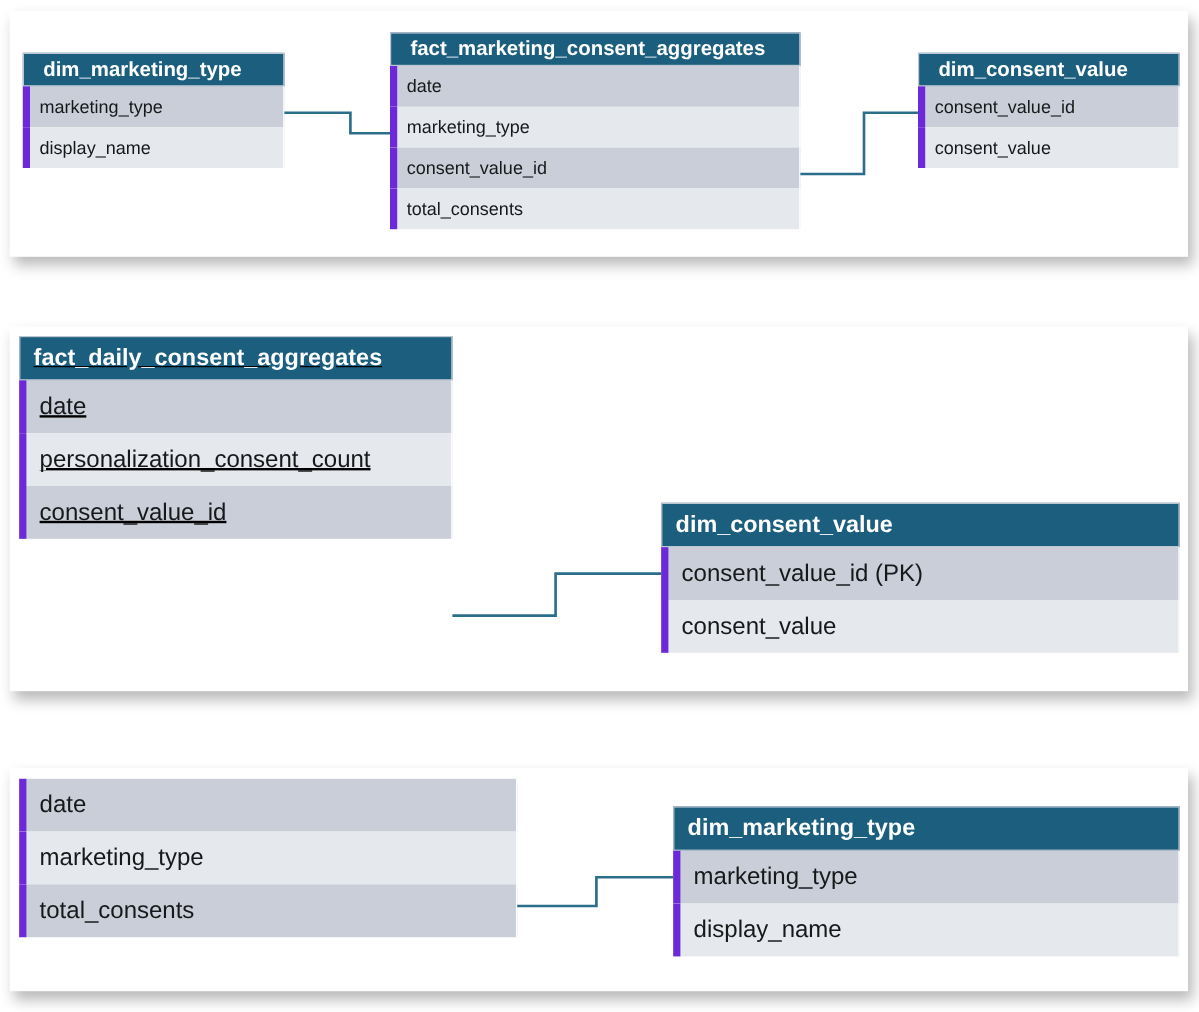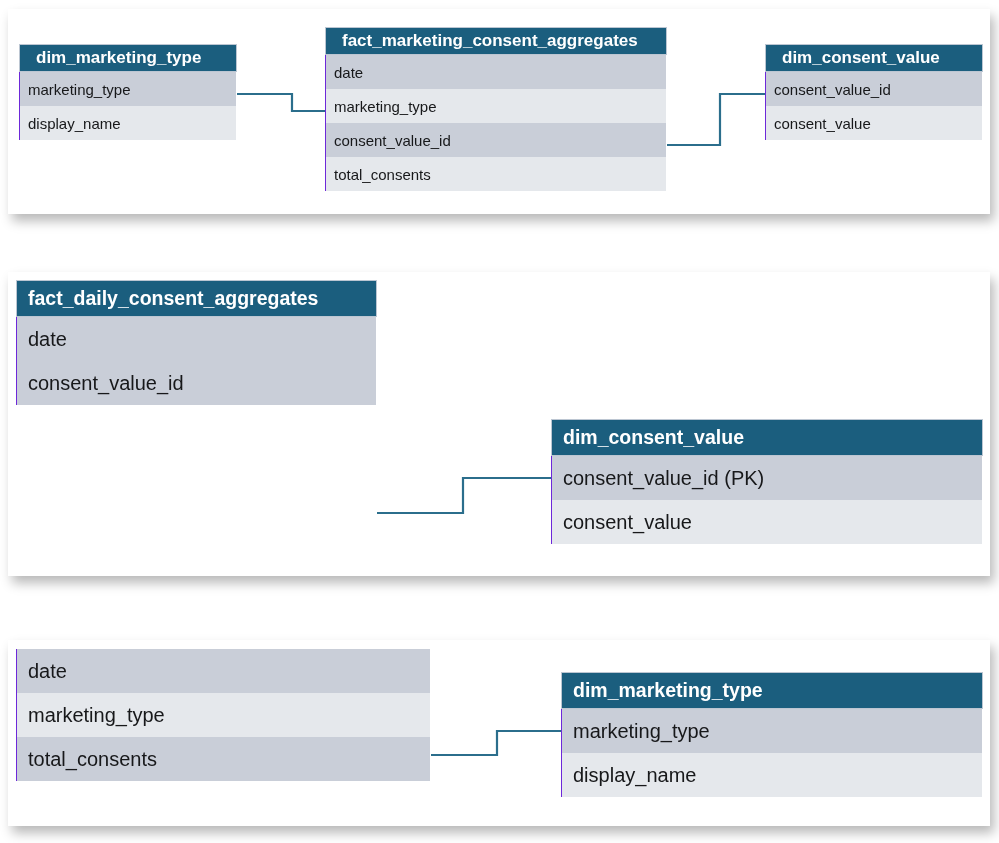--- a/index.html
+++ b/index.html
@@ -43,21 +43,21 @@
     display: flex;
     align-items: center;
     box-sizing: border-box;
     border: 1px solid #bcc6d2;
   }
   .tbl-row {
     display: flex;
     align-items: center;
     box-sizing: border-box;
     color: #17181a;
-    border-left: 1px solid #6d28d9;
+    border-left: 6px solid #6d28d9;
     border-right: 1px solid #ffffff;
   }
   .tbl-row.odd  { background: #c9ced8; }
   .tbl-row.even { background: #e5e8ec; }
 
   
   .sz-s .tbl-header { height: 28px; font-size: 17px; padding: 0 16px; }
   .sz-s .tbl-row    { height: 34px; font-size: 15px;   padding: 0 8px; }
 
   
@@ -107,23 +107,24 @@
       <path d="M 229 85 L 284 85 L 284 102 L 317 102"></path>
     </svg>
 
     <svg class="connector" style="left:0; top:0; width:982px; height:205px;">
       <path d="M 659 136 L 712 136 L 712 85 L 757 85"></path>
     </svg>
   </div>
 
   <div class="panel" id="panel-2">
 
-    <div class="table sz-l" style="left:8px; top:8px; width:361px;">
+    <div class="table sz-l" style="left:8px; top:8px; width:361px;text-decoration:underline;">
       <div class="tbl-header">fact_daily_consent_aggregates</div>
       <div class="tbl-row odd">date</div>
+      <div class="tbl-row even">personalization_consent_count</div>
       <div class="tbl-row odd">consent_value_id</div>
     </div>
 
     <div class="table sz-l" style="left:543px; top:147px; width:432px;">
       <div class="tbl-header">dim_consent_value</div>
       <div class="tbl-row odd">consent_value_id (PK)</div>
       <div class="tbl-row even">consent_value</div>
     </div>
 
     <svg class="connector" style="left:0; top:0; width:982px; height:304px;">

